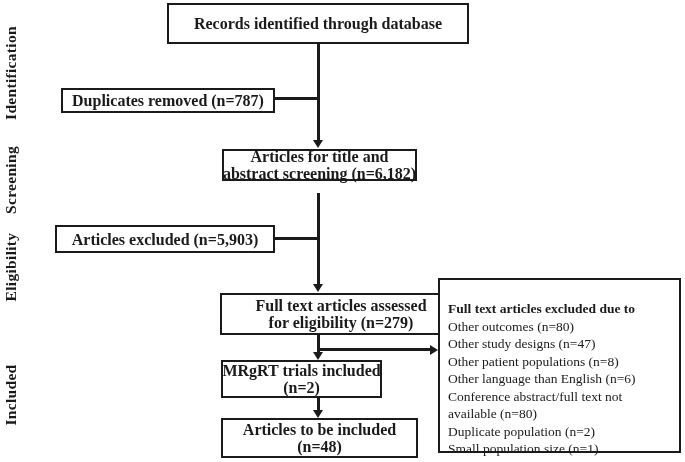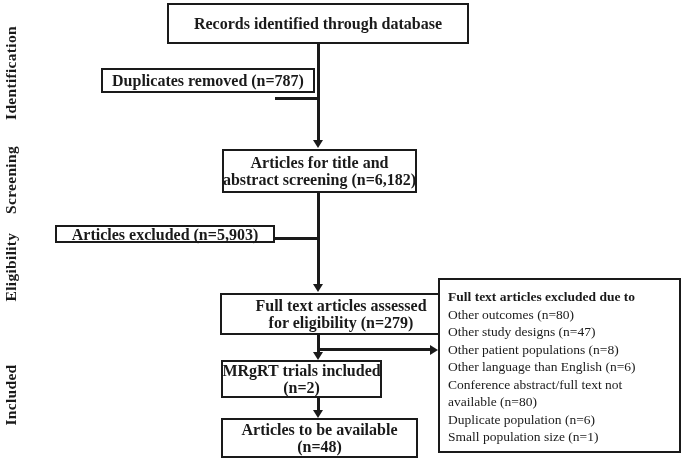--- a/index.html
+++ b/index.html
@@ -28,21 +28,21 @@
   }
   .box-line{white-space:nowrap;}
   .side-box{
     position:absolute;
     box-sizing:border-box;
     border:2px solid #1a1a1a;
     background:#ffffff;
     font-size:13.5px;
     line-height:17.5px;
     text-align:left;
-    padding:8px 8px;
+    padding:20px 8px;
   }
   .side-box .reasons-title{font-weight:bold;}
   .stage-label{
     position:absolute;
     left:11px;
     transform:translate(-50%,-50%) rotate(-90deg);
     font-weight:bold;
     font-size:15.5px;
     white-space:nowrap;
     letter-spacing:0.3px;
@@ -84,52 +84,52 @@
   <div class="line" style="left:318px;top:348px;width:112px;height:3px;"></div>
   <div class="arrow-right" style="left:430px;top:344.5px;"></div>
 
   <div class="line" style="left:316.5px;top:398px;width:3px;height:12px;"></div>
   <div class="arrow-down" style="left:313px;top:410px;"></div>
 
   <div class="flow-box" style="left:167px;top:3px;width:302px;height:41px;">
     <div class="box-line">Records identified through database</div>
   </div>
 
-  <div class="flow-box" style="left:61px;top:68px;width:214px;height:25px;margin-left:40px;">
+  <div class="flow-box" style="left:61px;top:88px;width:214px;height:25px;">
     <div class="box-line">Duplicates removed (n=787)</div>
   </div>
 
-  <div class="flow-box" style="left:222px;top:149px;width:195px;height:44px;">
+  <div class="flow-box" style="left:222px;top:149px;width:195px;height:32px;">
     <div class="box-line">Articles for title and</div>
     <div class="box-line">abstract screening (n=6,182)</div>
   </div>
 
-  <div class="flow-box" style="left:55px;top:225px;width:220px;height:18px;">
+  <div class="flow-box" style="left:55px;top:225px;width:220px;height:28px;">
     <div class="box-line">Articles excluded (n=5,903)</div>
   </div>
 
   <div class="flow-box" style="left:220px;top:293px;width:242px;height:42px;">
     <div class="box-line">Full text articles assessed</div>
     <div class="box-line">for eligibility (n=279)</div>
   </div>
 
   <div class="flow-box" style="left:221px;top:360px;width:161px;height:38px;">
     <div class="box-line">MRgRT trials included</div>
     <div class="box-line">(n=2)</div>
   </div>
 
   <div class="flow-box" style="left:221px;top:418px;width:197px;height:40px;">
-    <div class="box-line">Articles to be available</div>
+    <div class="box-line">Articles to be included</div>
     <div class="box-line">(n=48)</div>
   </div>
 
   <div class="side-box" style="left:438px;top:278px;width:243px;height:175px;">
     <div class="reasons-title">Full text articles excluded due to</div>
     <div>Other outcomes (n=80)</div>
     <div>Other study designs (n=47)</div>
     <div>Other patient populations (n=8)</div>
     <div>Other language than English (n=6)</div>
     <div>Conference abstract/full text not available (n=80)</div>
-    <div>Duplicate population (n=6)</div>
+    <div>Duplicate population (n=2)</div>
     <div>Small population size (n=1)</div>
   </div>
 
 </div>
 
 </body></html>

